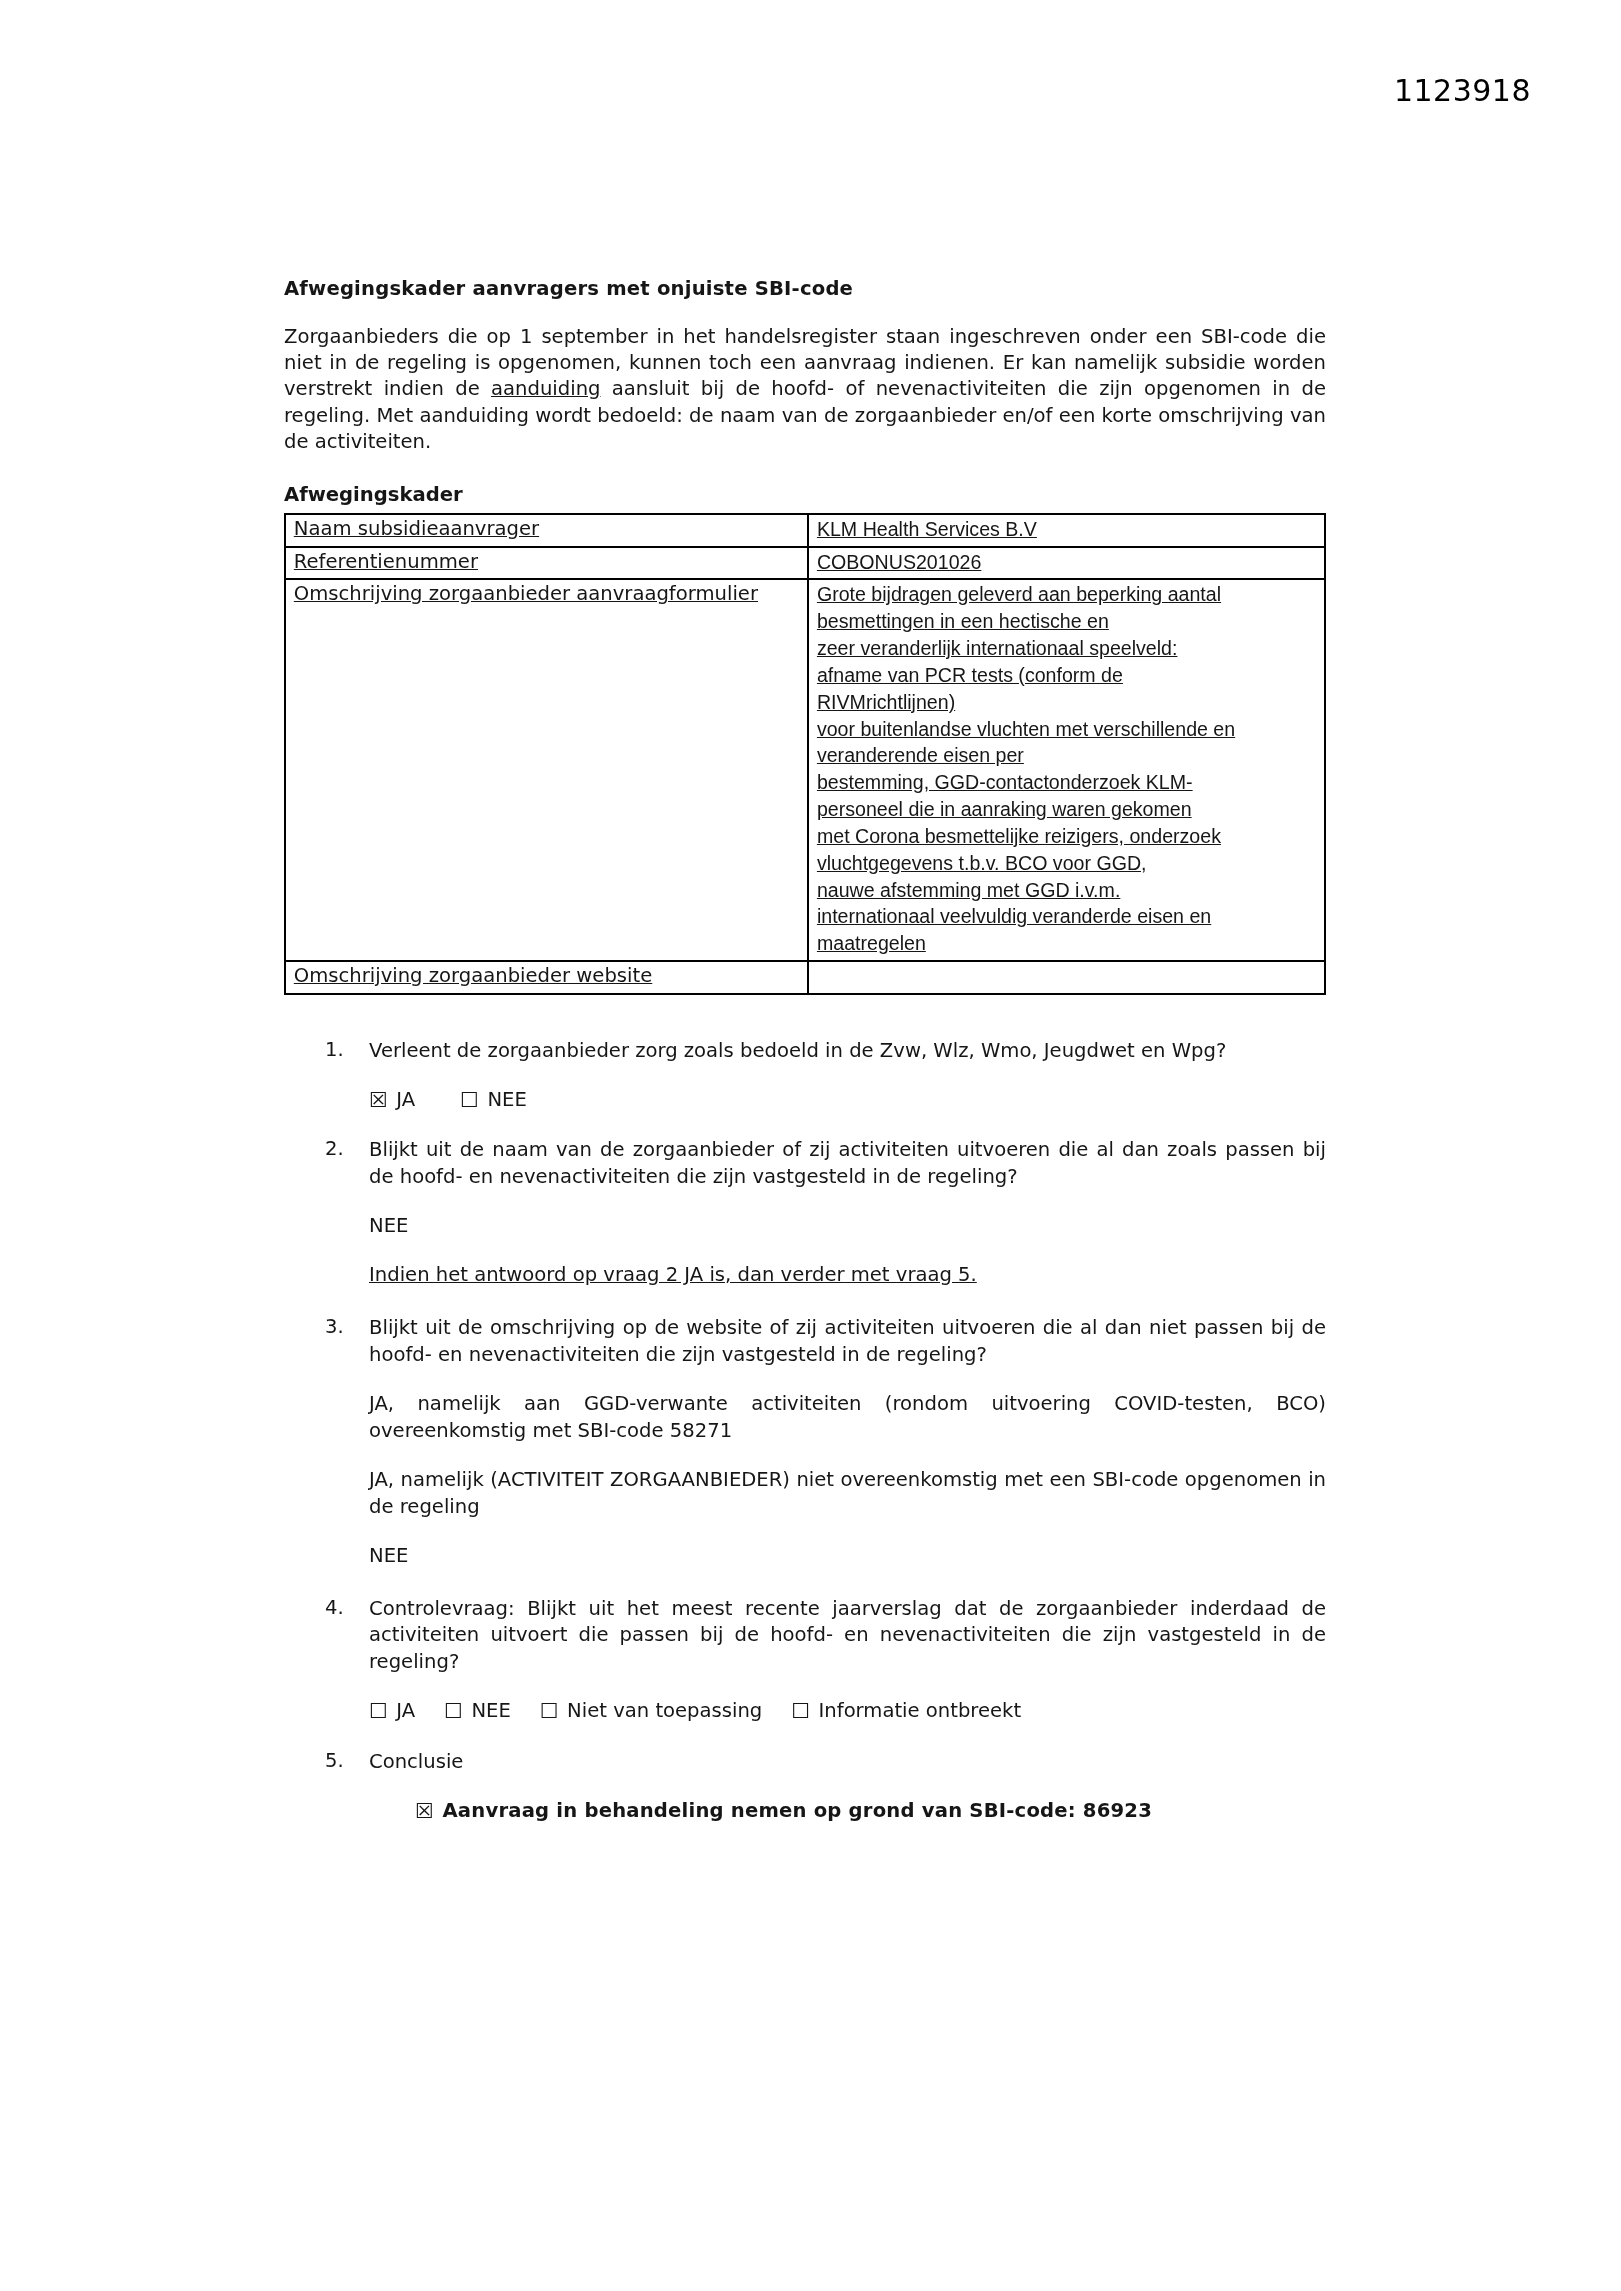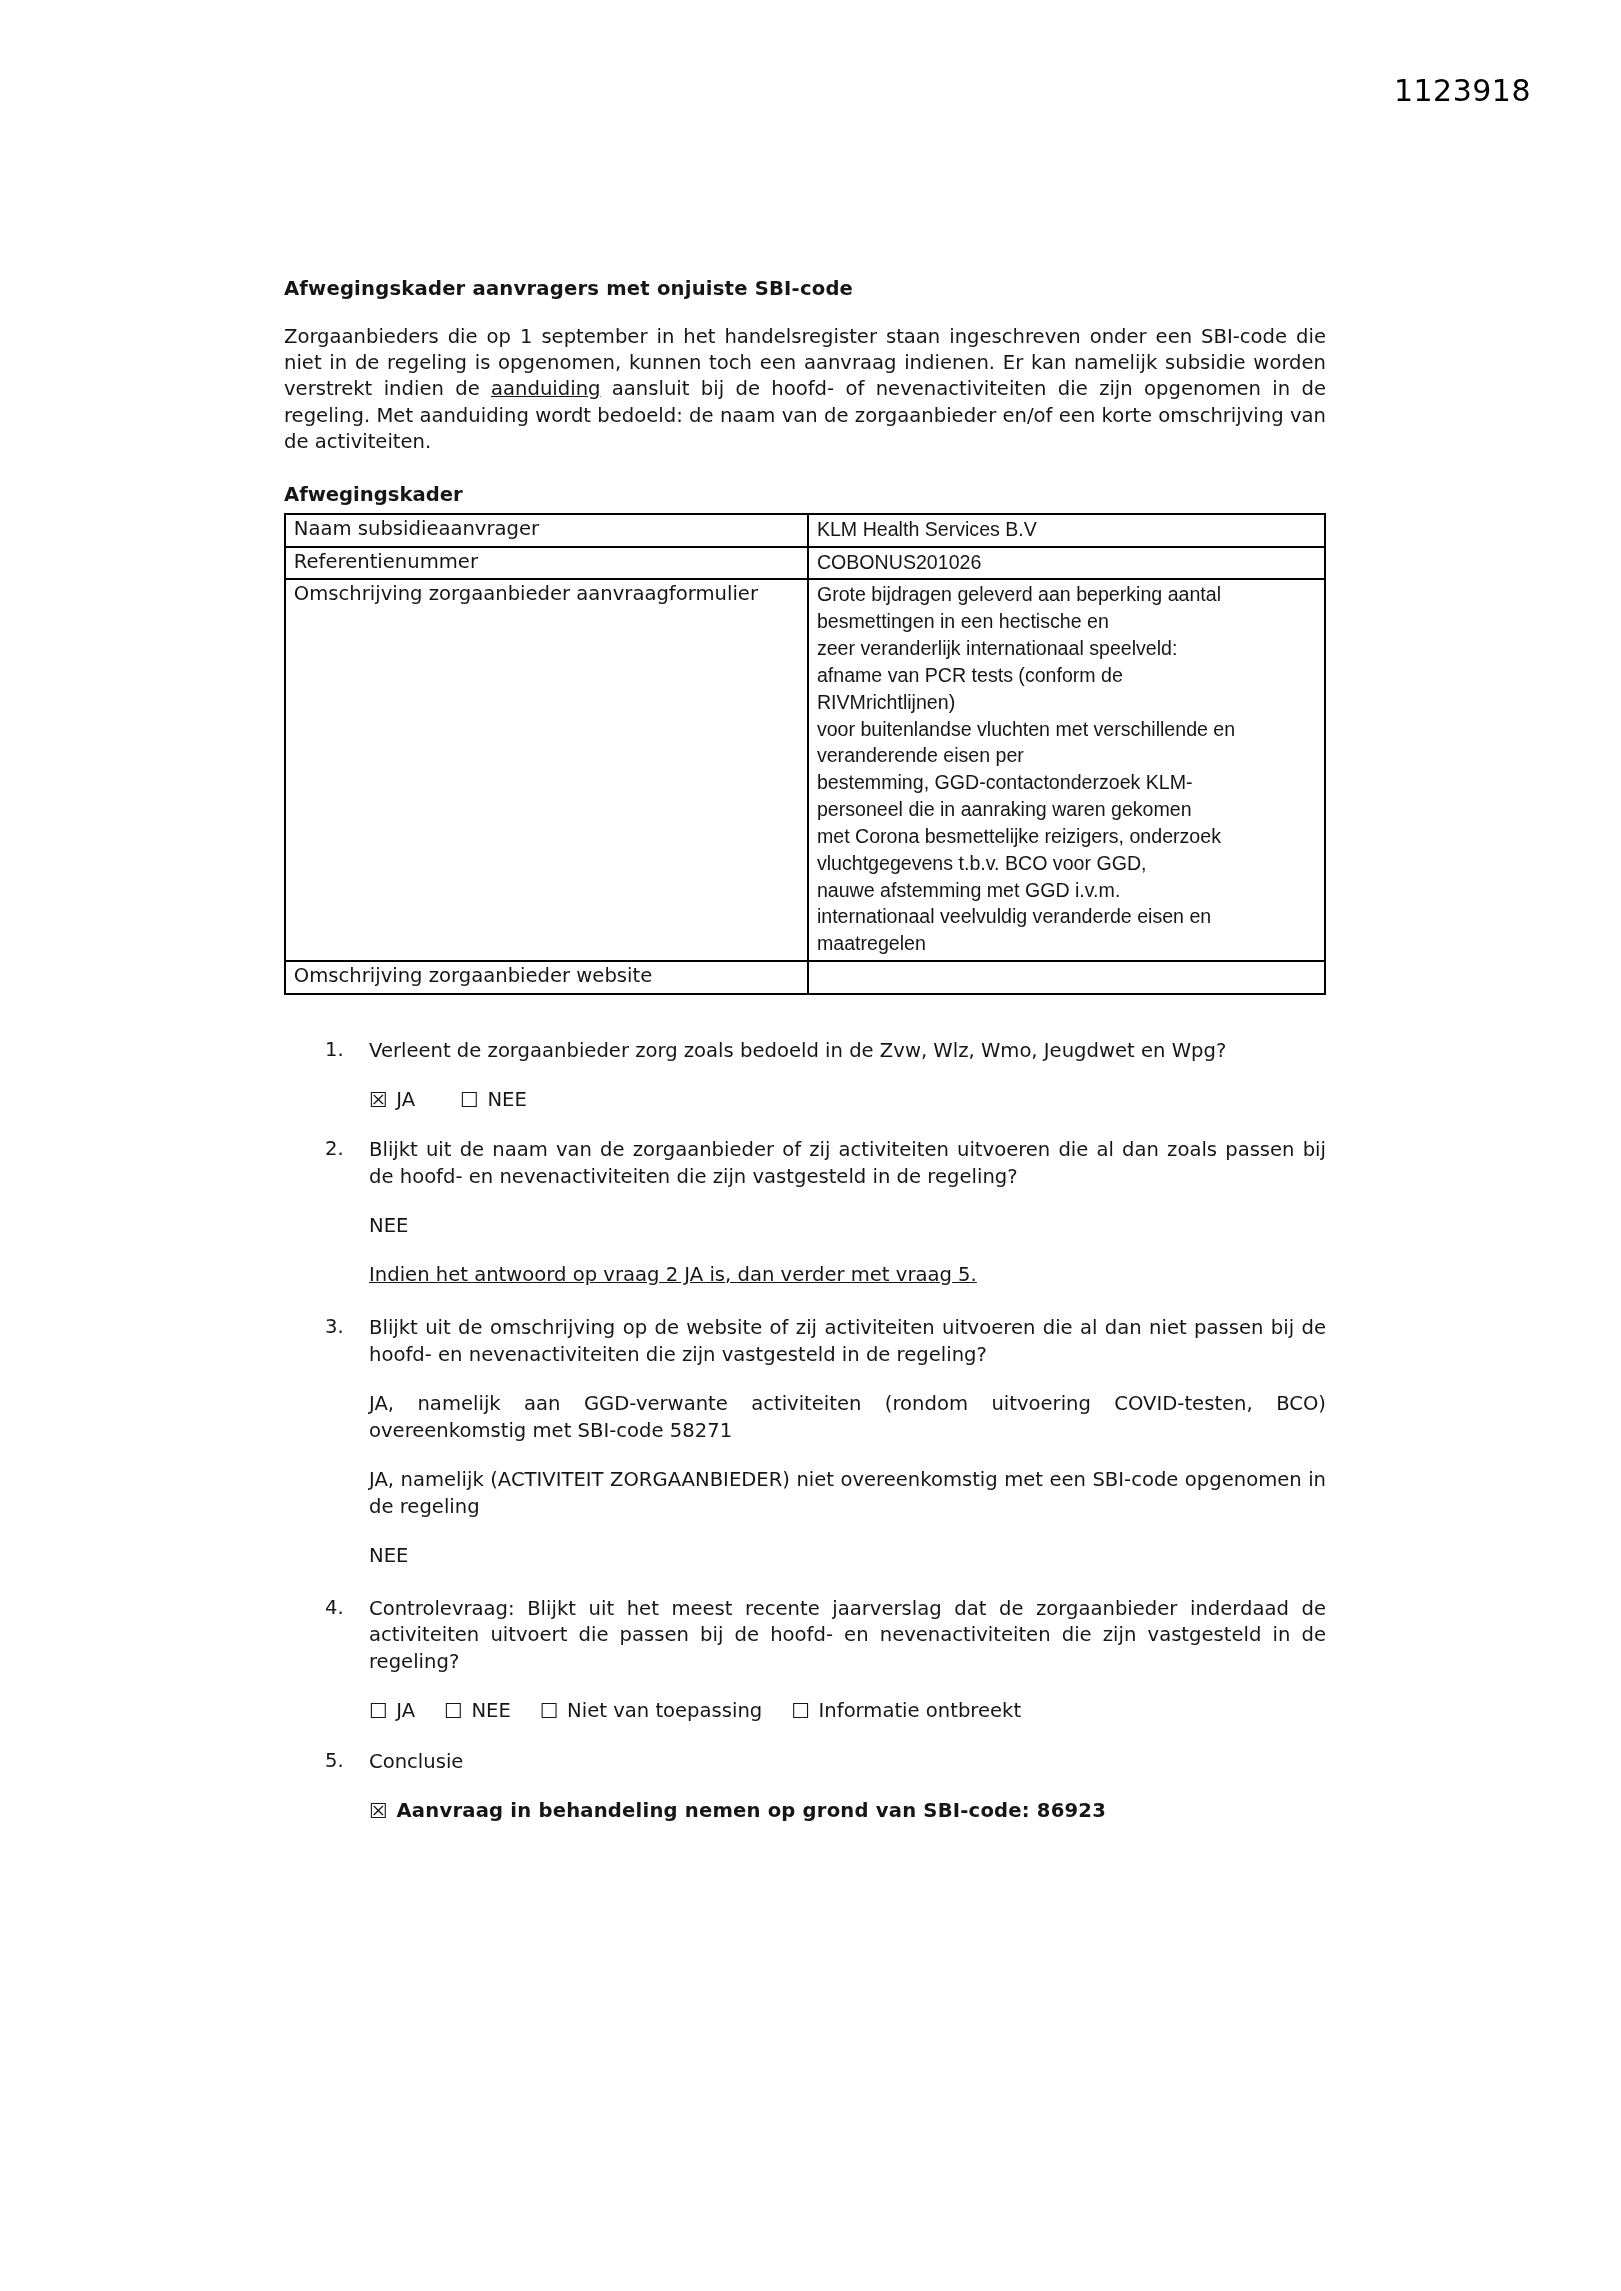--- a/index.html
+++ b/index.html
@@ -41,20 +41,21 @@
   .u { text-decoration: underline; }
   .subtitle {
     font-size: 19.6px;
     font-weight: bold;
     margin-top: 27.4px;
     margin-bottom: 6.9px;
   }
   table.kader-table {
     border-collapse: collapse;
     width: 100%;
+    text-decoration: underline;
   }
   table.kader-table td {
     border: 2px solid #000000;
     vertical-align: top;
     padding: 1px 7.8px 2.9px 7.8px;
     font-size: 19.6px;
     line-height: 1.37;
     white-space: pre-line;
   }
   td.label-cell { width: 50.3%; }
@@ -76,21 +77,21 @@
   .option-row.wide { gap: 45px; }
   .option-row.compact { gap: 29px; }
   .option { display: inline-flex; align-items: baseline; cursor: default; }
   .cb {
     font-size: 20.6px;
     margin-right: 8.8px;
     font-weight: normal;
     position: relative;
     top: 1px;
   }
-  .conclusion { font-weight: bold; letter-spacing: 0.2px; }
+  .conclusion { font-weight: bold; letter-spacing: 0.2px; margin-left: 46px; }
   .conclusion .cb { font-weight: normal; }
 </style>
 </head>
 <body>
 
 <div class="page">
 
   <div class="doc-number">1123918</div>
 
   <div class="content">

